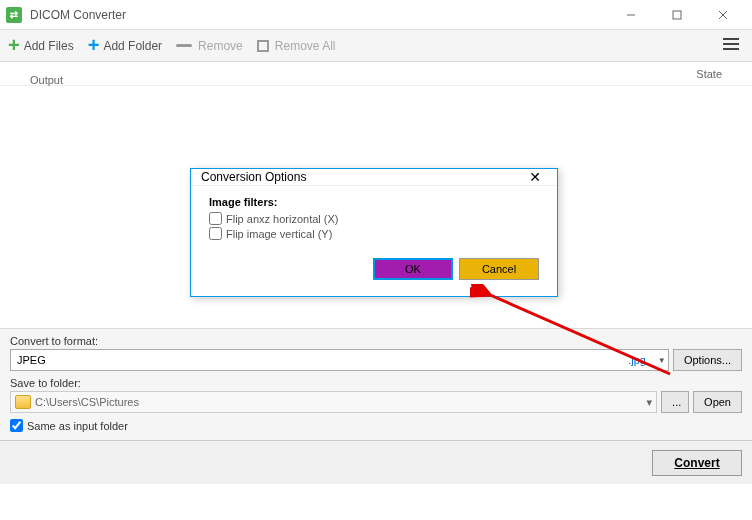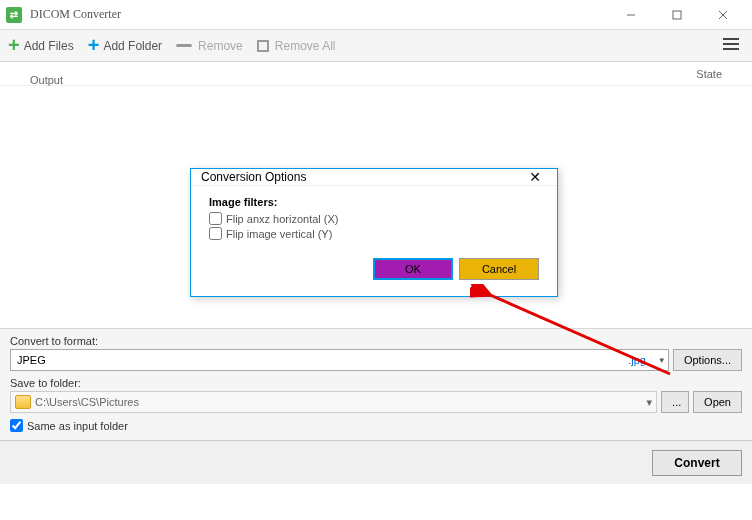--- a/index.html
+++ b/index.html
@@ -1,20 +1,20 @@
 <!DOCTYPE html>
 <html><head>
 <meta charset="utf-8">
 <style>
 * { box-sizing: border-box; margin: 0; padding: 0; font-family: "Segoe UI", Tahoma, sans-serif; }
 body { width: 752px; height: 520px; background: #fff; overflow: hidden; position: relative; }
 
 .titlebar { height: 30px; background: #fff; border-bottom: 1px solid #e0e0e0; display: flex; align-items: center; padding: 0 6px; }
 .titlebar .app-icon { width: 16px; height: 16px; background: #4caf50; border-radius: 2px; margin-right: 8px; display: flex; align-items: center; justify-content: center; color: #fff; font-size: 10px; font-weight: bold; }
-.titlebar .title { font-size: 12px; color: #555; flex: 1; font-family: Liberation Serif, serif; }
+.titlebar .title { font-size: 12px; color: #555; flex: 1; }
 .titlebar .win-controls { display: flex; }
 .titlebar .win-btn { width: 46px; height: 28px; display: flex; align-items: center; justify-content: center; cursor: pointer; }
 .titlebar .win-btn svg { stroke: #666; stroke-width: 1; fill: none; }
 
 .toolbar { height: 32px; background: #f5f5f5; border-bottom: 1px solid #d8d8d8; display: flex; align-items: center; padding: 0 8px; }
 .toolbar .btn { display: flex; align-items: center; margin-right: 14px; font-size: 12px; color: #555; cursor: pointer; }
 .toolbar .plus { font-size: 20px; font-weight: bold; margin-right: 4px; }
 .toolbar .plus.green { color: #4caf50; }
 .toolbar .plus.blue { color: #0099e5; }
 .toolbar .minus { width: 16px; height: 3px; background: #999; border-radius: 2px; margin-right: 6px; }
@@ -39,21 +39,21 @@
 .bottom-panel .dropdown .arrow { position: absolute; right: 4px; font-size: 9px; color: #555; }
 .bottom-panel .btn { height: 22px; padding: 0 10px; background: #e8e8e8; border: 1px solid #aaa; font-size: 11px; cursor: pointer; }
 .bottom-panel .folder-icon { width: 16px; height: 14px; background: linear-gradient(#ffe08a,#f5c13b); border: 1px solid #d4a020; border-radius: 2px; margin-right: 4px; }
 .bottom-panel .path-input { flex: 1; height: 22px; background: #f8f8f8; border: 1px solid #ccc; display: flex; align-items: center; padding: 0 4px; font-size: 11px; color: #666; }
 .bottom-panel .browse-btn { width: 28px; }
 .bottom-panel .check-row { display: flex; align-items: center; font-size: 11px; color: #333; }
 .bottom-panel .check-row input { margin-right: 4px; }
 
 .footer { height: 44px; background: #f0f0f0; border-top: 1px solid #ccc; display: flex; align-items: center; justify-content: flex-end; padding: 0 10px; gap: 6px; }
 .footer .btn { width: 90px; height: 26px; background: #e8e8e8; border: 1px solid #999; font-size: 12px; cursor: pointer; }
-.footer .btn.primary { font-weight: bold; }
+.footer .btn.primary { font-weight: bold; text-decoration: underline; }
 
 .dialog { position: absolute; left: 190px; top: 168px; width: 368px; background: #fff; border: 1px solid #0099e5; box-shadow: 2px 2px 8px rgba(0,0,0,0.2); }
 .dialog .dlg-title { height: 16px; display: flex; align-items: center; padding: 8px 10px; font-size: 12px; border-bottom: 1px solid #eee; }
 .dialog .dlg-title .close { margin-left: auto; cursor: pointer; font-size: 14px; padding: 0 6px; }
 .dialog .dlg-body { padding: 10px 18px 16px; }
 .dialog .section-label { font-size: 11px; font-weight: bold; margin-bottom: 4px; }
 .dialog .chk-row { display: flex; align-items: center; font-size: 11px; margin-bottom: 2px; color: #555; }
 .dialog .chk-row input { margin-right: 4px; }
 .dialog .dlg-buttons { display: flex; justify-content: flex-end; gap: 6px; margin-top: 18px; }
 .dialog .dlg-btn { width: 80px; height: 22px; font-size: 11px; border: 1px solid #999; background: #e8e8e8; cursor: pointer; }

